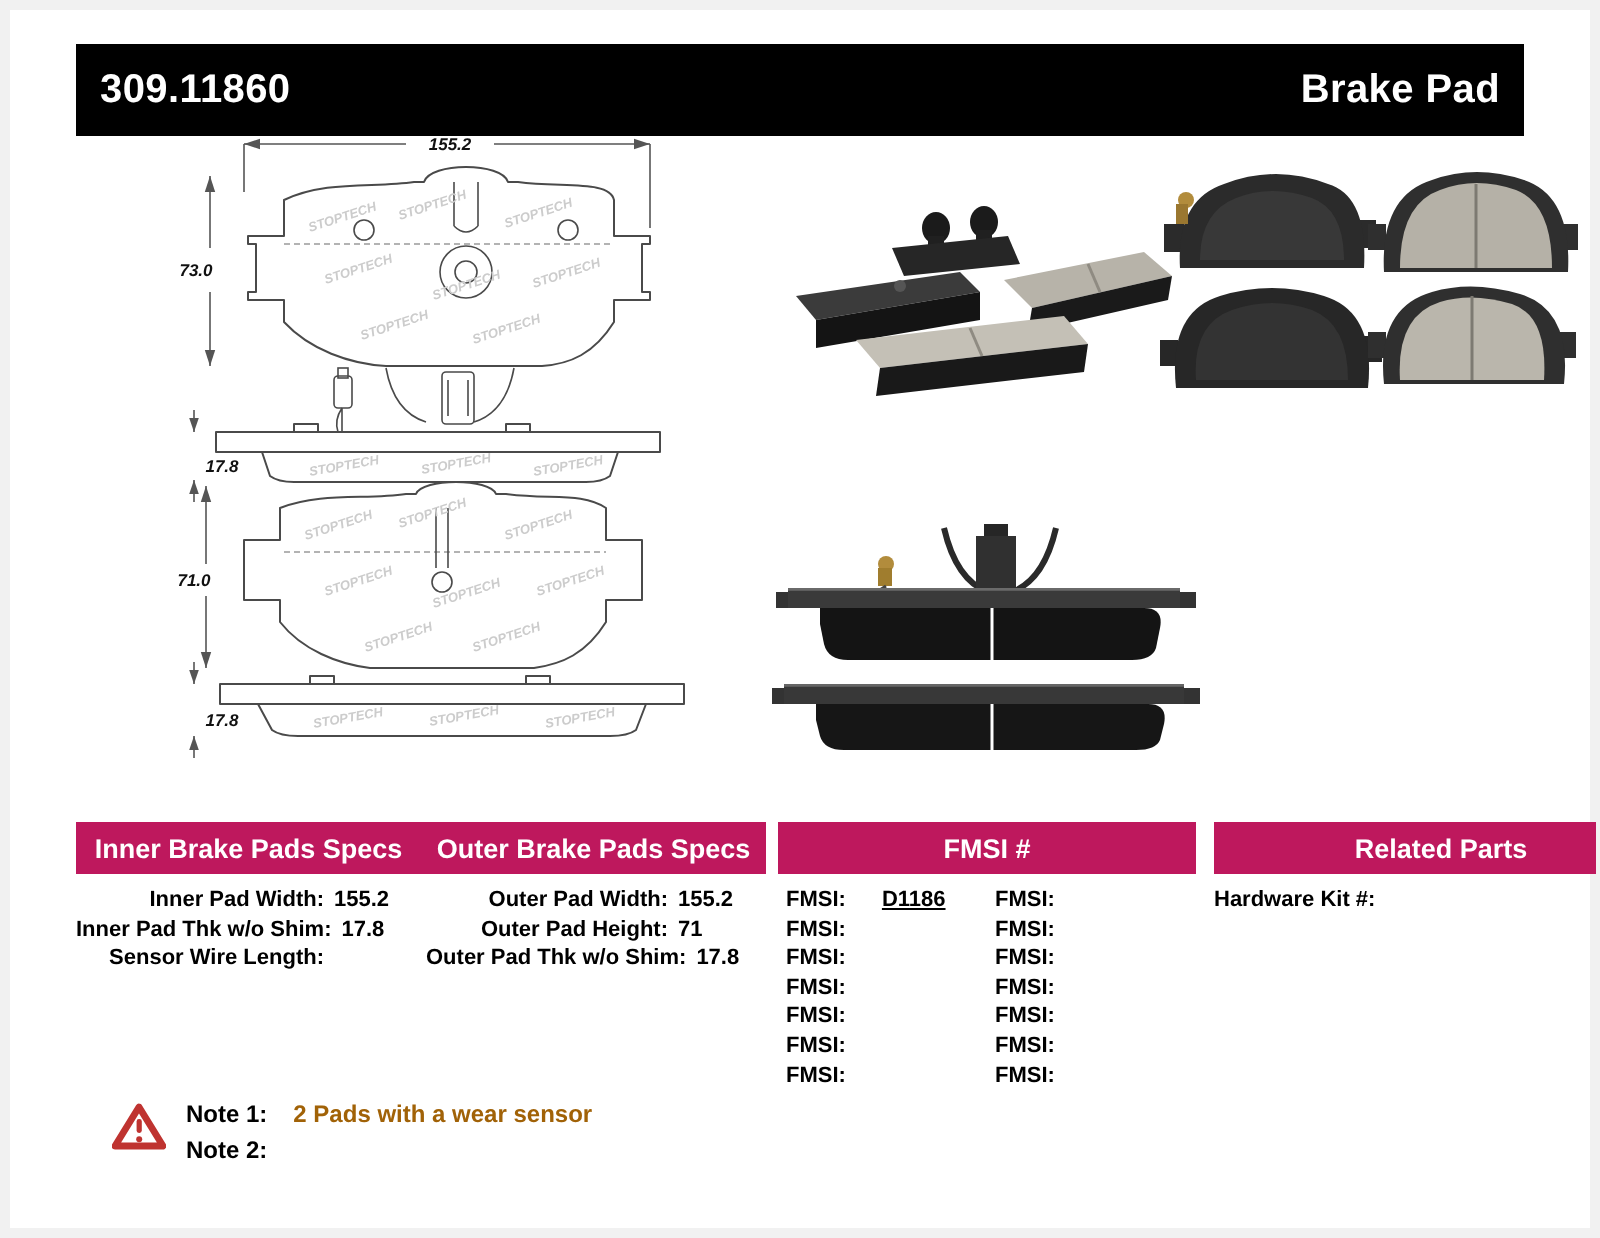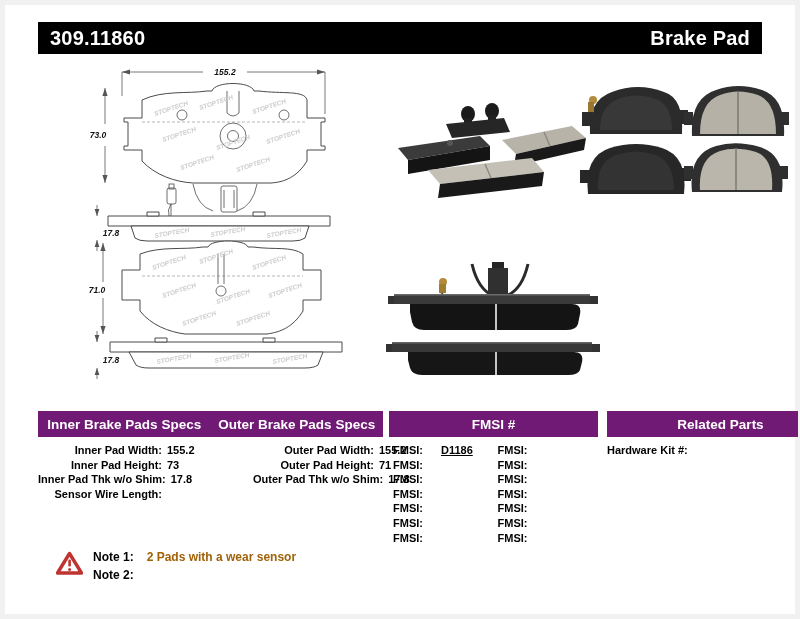--- a/index.html
+++ b/index.html
@@ -1,49 +1,49 @@
 <!DOCTYPE html>
 <html><head>
 <meta charset="utf-8">
 <style>
   html,body{margin:0;padding:0;}
   body{width:800px;height:619px;background:#ffffff;position:relative;
        font-family:"Liberation Sans",sans-serif;overflow:hidden;}
   .frame{position:absolute;inset:0;border:5px solid #f1f1f1;pointer-events:none;}
 
   
-  .header-bar{position:absolute;left:38px;top:22px;width:724px;height:32px;
+  .header-bar{position:absolute;left:38px;top:22px;width:724px;height:46px;
     background:#000;color:#fff;display:flex;align-items:center;
     justify-content:space-between;padding:0 12px;box-sizing:border-box;
     font-size:20px;font-weight:bold;letter-spacing:.2px;}
 
   
   .abs{position:absolute;}
   svg text{user-select:none;}
   .outline{fill:#fff;stroke:#4a4a4a;stroke-width:1;stroke-linejoin:round;}
   .thin{stroke:#4a4a4a;stroke-width:.8;fill:none;}
   .dash{stroke:#9a9a9a;stroke-width:.7;stroke-dasharray:3 2;fill:none;}
   .dimline{stroke:#555;stroke-width:.8;}
   .dimarrow{fill:#555;}
   .dim{fill:#111;font:italic bold 8.5px "Liberation Sans",sans-serif;}
   .wm{fill:#cccccc;font:italic bold 6.5px "Liberation Sans",sans-serif;}
 
   
-  .th{position:absolute;top:411px;height:26px;background:#701a75;color:#fff;
+  .th{position:absolute;top:411px;height:26px;background:#be185d;color:#fff;
     display:flex;align-items:center;justify-content:center;
     font-size:13.5px;font-weight:bold;}
   .th-specs{left:38px;width:345px;}
   .th-specs span{flex:1;text-align:center;}
   .th-fmsi{left:389px;width:209px;}
   .th-related{left:607px;width:155px;padding-left:36px;}
 
   .col{position:absolute;top:443px;font-size:11px;font-weight:bold;color:#000;}
   .srow,.frow,.rrow{display:flex;height:14.6px;line-height:14.6px;}
   .col-inner{left:38px;width:177px;}
-  .col-outer{left:213px;width:174px;margin-left:40px;}
+  .col-outer{left:213px;width:174px;}
   .lbl{flex:1;text-align:right;white-space:nowrap;}
   .val{width:48px;padding-left:5px;text-align:left;white-space:nowrap;}
   .col-fmsi{left:389px;width:209px;}
   .fcell{width:50%;display:flex;padding-left:4px;box-sizing:border-box;}
   .fval{margin-left:18px;text-decoration:underline;}
   .col-related{left:607px;width:155px;}
   .rval{margin-left:6px;}
 
   
   .note-line{position:absolute;left:93px;font-size:12px;font-weight:bold;
@@ -235,24 +235,20 @@
 </div>
 <div class="th th-fmsi">FMSI #</div>
 <div class="th th-related">Related Parts</div>
 
 <div class="col col-inner">
   <div class="srow">
     <span class="lbl">Inner Pad Width:</span>
     <span class="val">155.2</span>
   </div>
   <div class="srow">
-    <span class="lbl">Inner Pad Height:</span>
-    <span class="val">73</span>
-  </div>
-  <div class="srow">
     <span class="lbl">Inner Pad Thk w/o Shim:</span>
     <span class="val">17.8</span>
   </div>
   <div class="srow">
     <span class="lbl">Sensor Wire Length:</span>
     <span class="val"></span>
   </div>
 </div>
 
 <div class="col col-outer">

